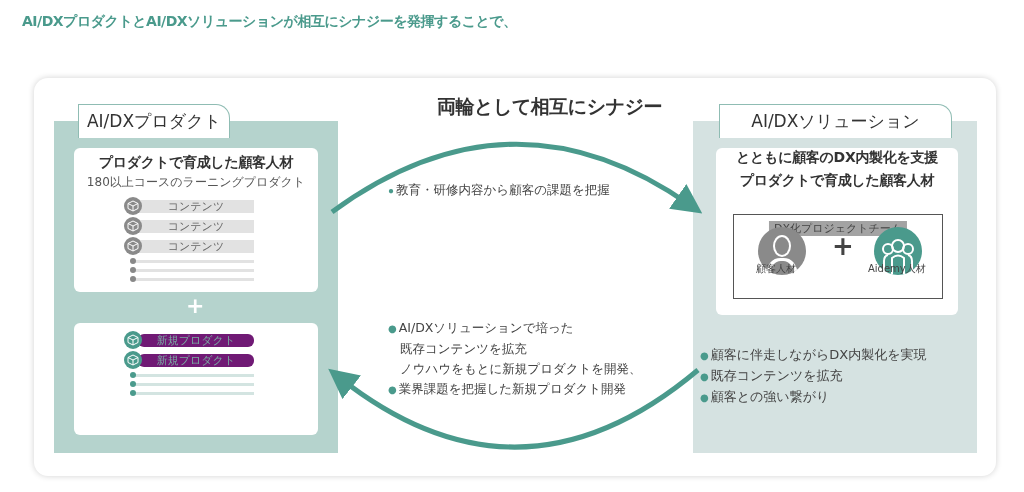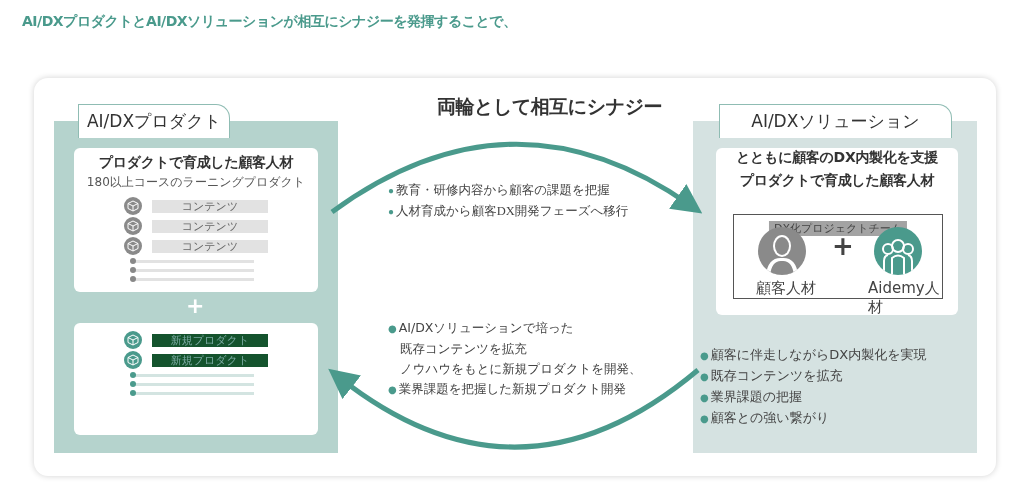--- a/index.html
+++ b/index.html
@@ -19,44 +19,44 @@
   .right-tab { left: 719px; top: 104px; width: 233px; }
 
   .card { position: absolute; background: #fff; border-radius: 6px; }
   .card1 { left: 74px; top: 148px; width: 244px; height: 144px; }
   .card2 { left: 74px; top: 323px; width: 244px; height: 112px; }
   .card-title { text-align: center; font-weight: bold; font-size: 14px; color: #333; margin-top: 6px; letter-spacing: -0.3px; }
   .card-sub { text-align: center; font-size: 12px; color: #555; margin-top: 2px; }
 
   .item-row { position: relative; height: 20px; margin-left: 50px; width: 130px; }
   .item-icon { position: absolute; left: 0; top: 0; width: 18px; height: 18px; border-radius: 50%; display: flex; align-items: center; justify-content: center; }
-  .item-bar { position: absolute; left: 28px; top: 3px; width: 116px; height: 13px; font-size: 11px; line-height: 13px; text-align: center; }
+  .item-bar { position: absolute; left: 14px; top: 3px; width: 116px; height: 13px; font-size: 11px; line-height: 13px; text-align: center; }
   .gray .item-icon { background: #8a8a8a; }
   .gray .item-bar { background: #e2e2e2; color: #666; }
   .teal .item-icon { background: #4a9a8c; }
-  .teal .item-bar { background: #14532d; color: #7aa9a1; }
+  .teal .item-bar { background: #701a75; color: #7aa9a1; border-radius: 6px; }
 
   .dot-row { position: relative; height: 9px; margin-left: 56px; width: 124px; }
   .dot-row .dot { position: absolute; left: 0; top: 1px; width: 6px; height: 6px; border-radius: 50%; }
   .dot-row .line { position: absolute; left: 3px; top: 3px; width: 121px; height: 3px; }
   .gray .dot { background: #888; } .gray .line { background: #e2e2e2; }
   .teal .dot { background: #4a9a8c; } .teal .line { background: #d3e4e1; }
 
   .plus-white { position: absolute; left: 186px; top: 293px; color: #fff; font-size: 22px; font-weight: bold; }
 
   
   .right-panel { position: absolute; left: 693px; top: 121px; width: 284px; height: 332px; background: #d5e2e1; }
   .card3 { left: 716px; top: 148px; width: 242px; height: 167px; }
   .card3 .card-title { font-size: 14px; line-height: 19px; margin-top: 4px; }
   .team-box { position: absolute; left: 17px; top: 66px; width: 210px; height: 85px; border: 1px solid #555; }
   .team-label { position: absolute; left: 50%; transform: translateX(-50%); top: -9px; background: #a3a3a3; padding: 0 5px; font-size: 11px; color: #444; white-space: nowrap; margin-top: 15px; }
   .person { position: absolute; top: 12px; width: 48px; height: 48px; border-radius: 50%; overflow: hidden; }
   .person.gray-p { left: 24px; background: #8a8a8a; }
   .person.teal-p { left: 140px; background: #4a9a8c; }
-  .person-label { position: absolute; top: 64px; font-size: 15px; color: #444; }
+  .person-label { position: absolute; top: 47px; font-size: 10px; color: #444; }
   .team-plus { position: absolute; left: 98px; top: 16px; font-size: 26px; font-weight: bold; color: #444; }
 
   .right-bullets { position: absolute; left: 700px; top: 345px; font-size: 13px; line-height: 20px; color: #444; }
   .bullet { color: #4a9a8c; font-size: 10px; margin-right: 2px; }
 
   .mid-bullets { position: absolute; font-size: 12.5px; color: #444; line-height: 20px; }
   .mid-top { left: 388px; top: 180px; font-family: Liberation Serif, serif; }
   .mid-bottom { left: 388px; top: 318px; }
   .indent { padding-left: 12px; }
 
@@ -81,21 +81,20 @@
     </marker>
   </defs>
   <path d="M332,212 Q512,80 690,205" stroke="#4a9a8c" stroke-width="5" fill="none" marker-end="url(#ah)"></path>
   <path d="M698,370 Q520,520 340,378" stroke="#4a9a8c" stroke-width="5" fill="none" marker-end="url(#ah)"></path>
 </svg>
 
 <div class="center-title">両輪として相互にシナジー</div>
 
 <div class="mid-bullets mid-top">
   <div><span class="bullet">●</span><span>教育・研修内容から顧客の課題を把握</span></div>
-  <div><span class="bullet">●</span><span>人材育成から顧客DX開発フェーズへ移行</span></div>
 </div>
 
 <div class="mid-bullets mid-bottom">
   <div><span class="bullet">●</span><span>AI/DXソリューションで培った</span></div>
   <div class="indent">既存コンテンツを拡充</div>
   <div class="indent">ノウハウをもとに新規プロダクトを開発、</div>
   <div><span class="bullet">●</span><span>業界課題を把握した新規プロダクト開発</span></div>
 </div>
 
 <div class="tab left-tab">AI/DXプロダクト</div>
@@ -207,15 +206,14 @@
         </svg>
     </div>
     <span class="person-label" style="left:22px">顧客人材</span>
     <span class="person-label" style="left:134px">Aidemy人材</span>
   </div>
 </div>
 
 <div class="right-bullets">
   <div><span class="bullet">●</span><span>顧客に伴走しながらDX内製化を実現</span></div>
   <div><span class="bullet">●</span><span>既存コンテンツを拡充</span></div>
-  <div><span class="bullet">●</span><span>業界課題の把握</span></div>
   <div><span class="bullet">●</span><span>顧客との強い繋がり</span></div>
 </div>
 
 </body></html>

